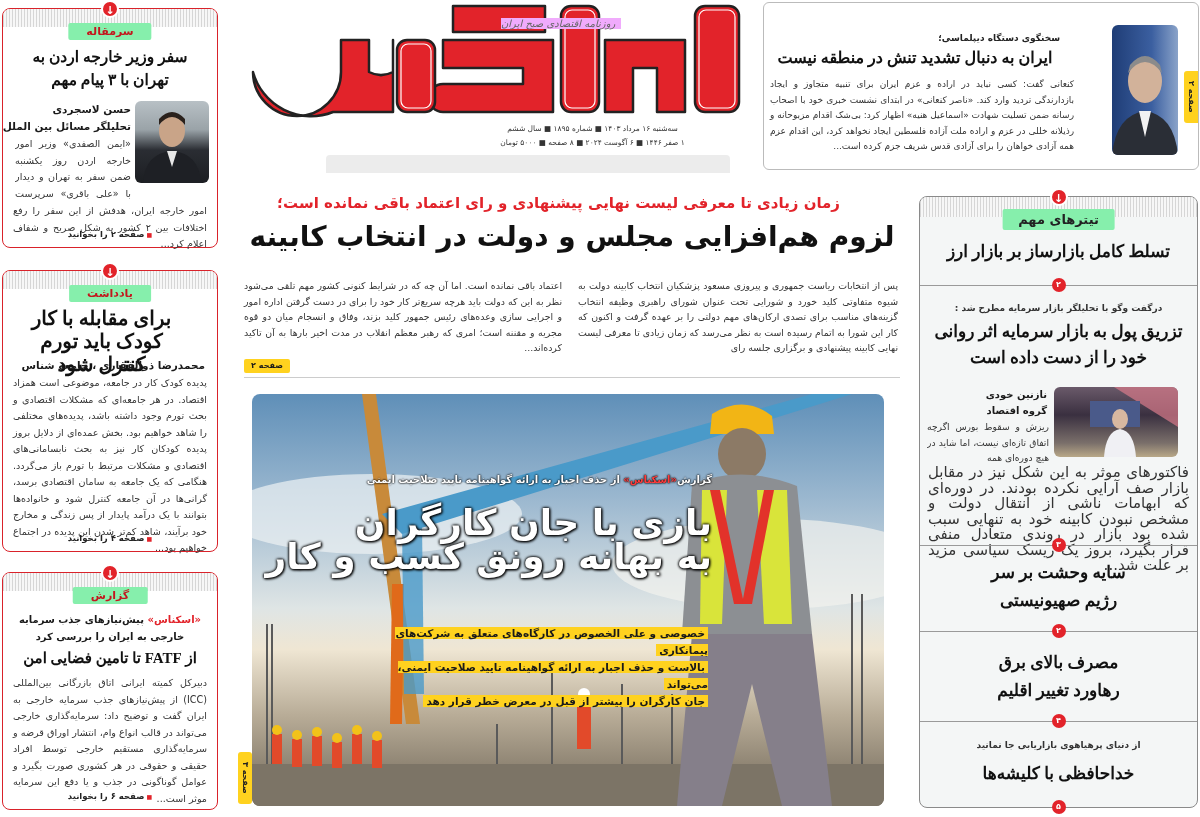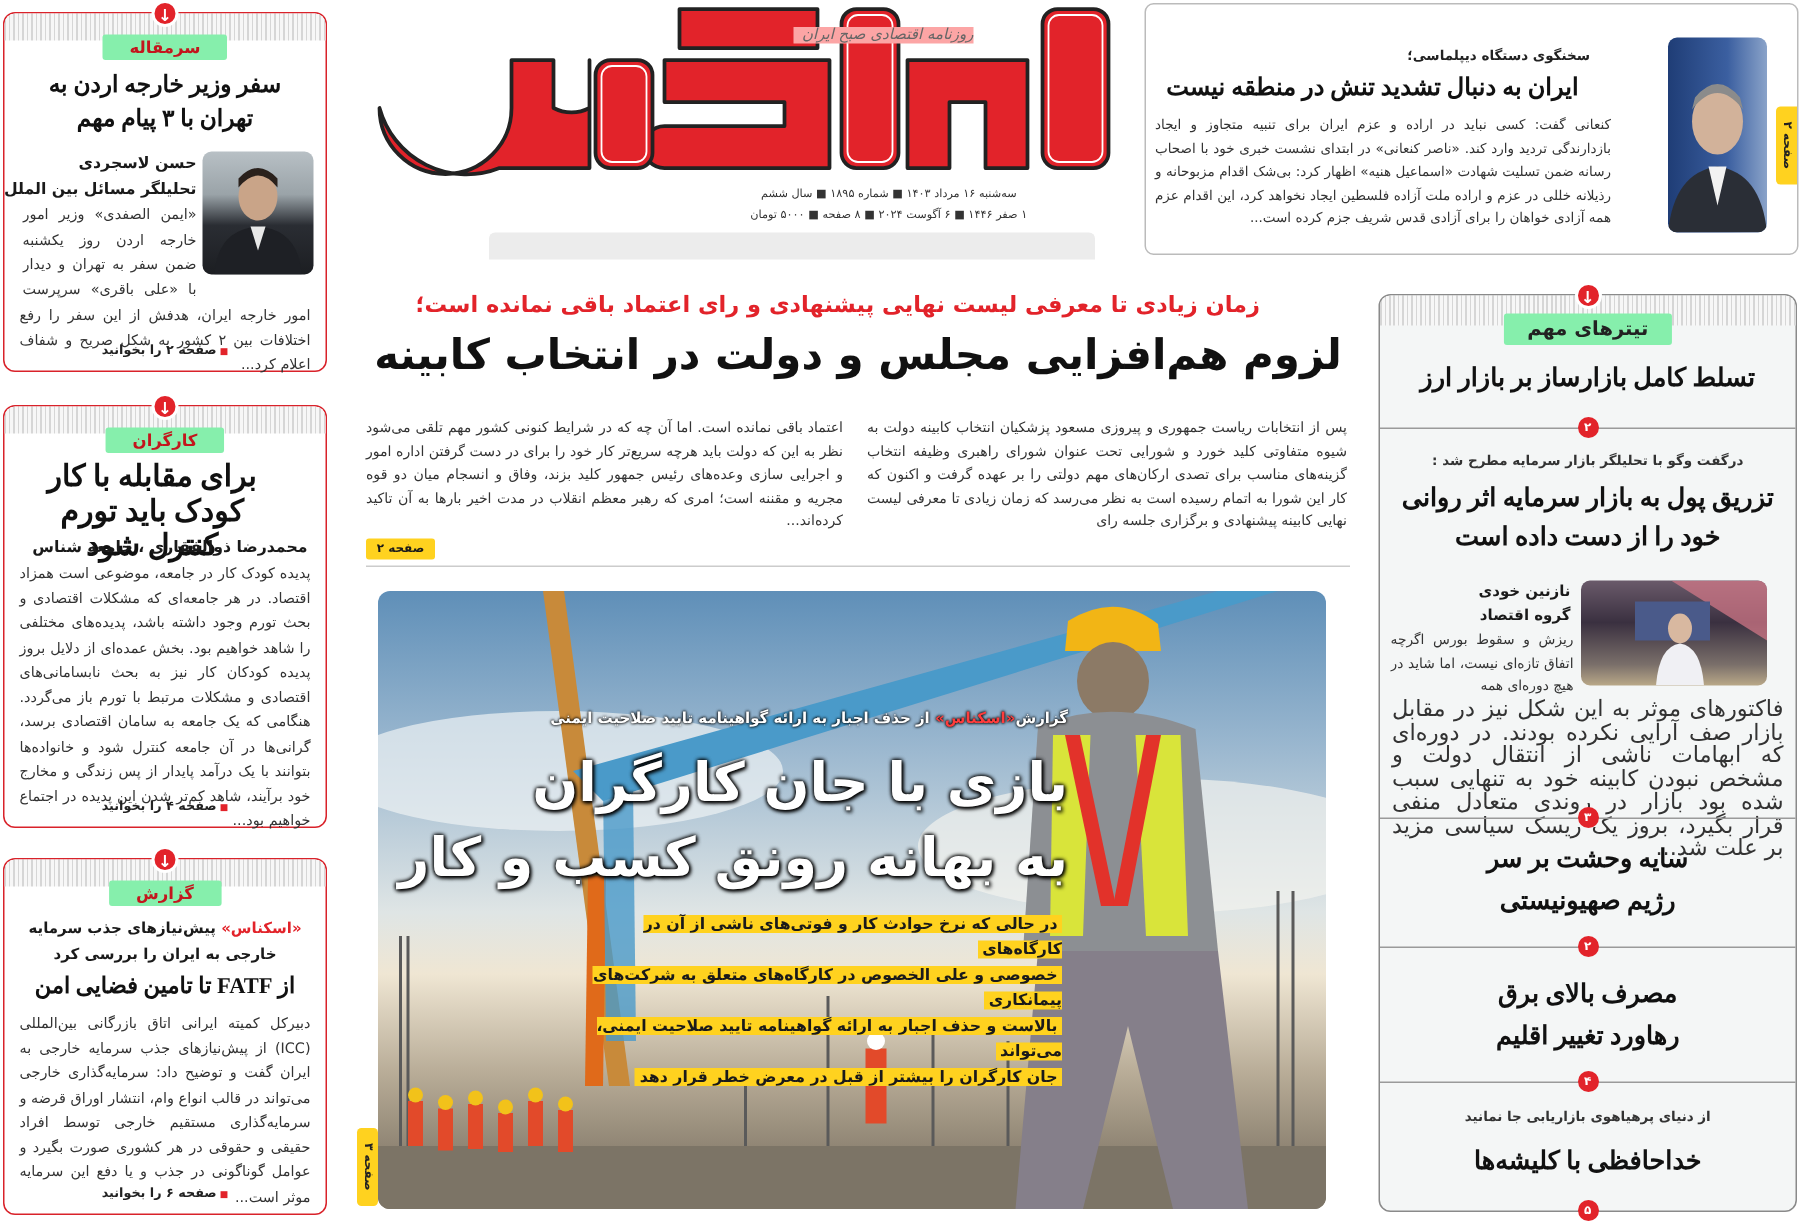--- a/index.html
+++ b/index.html
@@ -74,21 +74,21 @@
   <div style="position:absolute; top:94px; right:86px; font-size:10.5px; font-weight:bold; white-space:nowrap;">حسن لاسجردی</div>
   <div style="position:absolute; top:111px; right:86px; font-size:10.5px; font-weight:bold; white-space:nowrap;">تحلیلگر مسائل بین الملل</div>
   <div class="body-text" style="position:absolute; top:127px; right:86px; width:116px; height:70px; overflow:hidden;">«ایمن الصفدی» وزیر امور خارجه اردن روز یکشنبه ضمن سفر به تهران و دیدار با «علی باقری» سرپرست وزیر</div>
   <div class="body-text" style="position:absolute; top:194px; right:10px; left:10px;">امور خارجه ایران، هدفش از این سفر را رفع اختلافات بین ۲ کشور به شکل صریح و شفاف اعلام کرد...</div>
   <div class="read-more" style="position:absolute; bottom:8px; left:0; right:0;">صفحه ۲ را بخوانید</div>
 </div>
 
 <div class="panel" style="left:2px; top:270px; width:216px; height:282px;">
   <div class="hatch"></div>
   <div class="down-badge">↓</div>
-  <div class="tag" style="top:14px;">کارگران</div>
+  <div class="tag" style="top:14px;">یادداشت</div>
   <div class="h-bold" style="position:absolute; top:36px; left:26px; right:43px; font-size:20px; line-height:23px;">برای مقابله با کار کودک باید تورم کنترل شود</div>
   <div style="position:absolute; top:88px; right:12px; left:12px; font-size:10.5px; font-weight:bold; text-align:right;">محمدرضا ذوالفقاری ، جامعه شناس</div>
   <div class="body-text" style="position:absolute; top:104px; right:10px; left:10px;">پدیده کودک کار در جامعه، موضوعی است همزاد اقتصاد. در هر جامعه‌ای که مشکلات اقتصادی و بحث تورم وجود داشته باشد، پدیده‌های مختلفی را شاهد خواهیم بود. بخش عمده‌ای از دلایل بروز پدیده کودکان کار نیز به بحث نابسامانی‌های اقتصادی و مشکلات مرتبط با تورم باز می‌گردد. هنگامی که یک جامعه به سامان اقتصادی برسد، گرانی‌ها در آن جامعه کنترل شود و خانواده‌ها بتوانند با یک درآمد پایدار از پس زندگی و مخارج خود برآیند، شاهد کم‌تر شدن این پدیده در اجتماع خواهیم بود...</div>
   <div class="read-more" style="position:absolute; bottom:8px; left:0; right:0;">صفحه ۴ را بخوانید</div>
 </div>
 
 <div class="panel" style="left:2px; top:572px; width:216px; height:238px;">
   <div class="hatch"></div>
   <div class="down-badge">↓</div>
   <div class="tag" style="top:14px;">گزارش</div>
@@ -111,21 +111,21 @@
       <path d="M208 6 h92 v26 h-92z"></path>
       <rect x="152" y="40" width="38" height="72" rx="10"></rect>
       <path d="M8 72 a44 44 0 0 0 88 0 v-32 h28 v32 a26 26 0 0 0 24 0 v-32 h0 v72 h-60 a60 60 0 0 1 -80 -40z"></path>
     </g>
     <g fill="none" stroke="#fff" stroke-width="1.2">
       <rect x="454" y="10" width="36" height="98" rx="7"></rect>
       <rect x="320" y="10" width="30" height="98" rx="7"></rect>
       <rect x="156" y="44" width="30" height="64" rx="7"></rect>
     </g>
   </svg>
-  <div style="position:absolute; top:18px; left:256px; width:120px; font-size:10px; color:#666; font-style:italic; text-align:right; background:#fca5a5;margin-left:28px;">روزنامه اقتصادی صبح ایران</div>
+  <div style="position:absolute; top:18px; left:256px; width:120px; font-size:10px; color:#666; font-style:italic; text-align:left; background:#f0abfc;">روزنامه اقتصادی صبح ایران</div>
   <div style="position:absolute; top:124px; left:225px; width:245px; font-size:7.5px; color:#333; text-align:center;">سه‌شنبه ۱۶ مرداد ۱۴۰۳ ■ شماره ۱۸۹۵ ■ سال ششم</div>
   <div style="position:absolute; top:138px; left:225px; width:245px; font-size:7.5px; color:#333; text-align:center;">۱ صفر ۱۴۴۶ ■ ۶ آگوست ۲۰۲۴ ■ ۸ صفحه ■ ۵۰۰۰ تومان</div>
 </div>
 <div style="position:absolute; left:326px; top:155px; width:404px; height:18px; background:#ececec; border-radius:4px 4px 0 0;"></div>
 
 <div style="position:absolute; left:763px; top:2px; width:436px; height:168px; border:1px solid #bbb; border-radius:6px; background:#fff;">
   <div style="position:absolute; top:30px; right:138px; font-size:9px; font-weight:bold; color:#222;">سخنگوی دستگاه دیپلماسی؛</div>
   <div class="h-bold" style="position:absolute; top:45px; right:138px; width:290px; font-size:16px; text-align:center;">ایران به دنبال تشدید تنش در منطقه نیست</div>
   <div class="body-text" style="position:absolute; top:74px; right:124px; width:304px; font-size:9px; line-height:15.5px;">کنعانی گفت: کسی نباید در اراده و عزم ایران برای تنبیه متجاوز و ایجاد بازدارندگی تردید وارد کند. «ناصر کنعانی» در ابتدای نشست خبری خود با اصحاب رسانه ضمن تسلیت شهادت «اسماعیل هنیه» اظهار کرد: بی‌شک اقدام مزبوحانه و رذیلانه خللی در عزم و اراده ملت آزاده فلسطین ایجاد نخواهد کرد، این اقدام عزم همه آزادی خواهان را برای آزادی قدس شریف جزم کرده است...</div>
   <div class="photo" style="left:348px; top:22px; width:66px; height:130px; background:linear-gradient(90deg,#1f3d76 0%,#3b5fa0 60%,#8aa3c9 100%);">
@@ -199,23 +199,23 @@
     <path d="M505 96 L535 96 L540 230 L512 230Z" fill="#d9e43a"></path>
     <path d="M458 96 L468 96 L492 210 L482 210Z" fill="#e2322a"></path>
     <path d="M512 96 L522 96 L500 210 L490 210Z" fill="#e2322a"></path>
     <path d="M440 240 L560 240 L580 412 L530 412 L500 290 L470 412 L425 412Z" fill="#857f8a"></path>
   </svg>
 
   <div style="position:absolute; top:80px; left:220px; width:240px; font-size:10px; font-weight:bold; color:#fff; text-align:right; text-shadow:0 0 2px #000,0 0 2px #000; white-space:nowrap;">
     <span>گزارش</span><span style="color:#ff3c3c;">«اسکناس»</span><span> از حذف اجبار به ارائه گواهینامه تایید صلاحیت ایمنی</span>
   </div>
   <div style="position:absolute; top:108px; left:120px; width:340px; font-size:36px; font-weight:bold; color:#fff; text-align:right; text-shadow:0 0 3px #000,0 0 3px #000,1px 1px 3px #000; white-space:nowrap;">بازی با جان کارگران</div>
-  <div style="position:absolute; top:158px; left:60px; width:400px; font-size:36px; font-weight:bold; color:#fff; text-align:right; text-shadow:0 0 3px #000,0 0 3px #000,1px 1px 3px #000; white-space:nowrap;">به بهانه رونق کسب و کار</div>
+  <div style="position:absolute; top:142px; left:60px; width:400px; font-size:36px; font-weight:bold; color:#fff; text-align:right; text-shadow:0 0 3px #000,0 0 3px #000,1px 1px 3px #000; white-space:nowrap;">به بهانه رونق کسب و کار</div>
   <div style="position:absolute; top:214px; left:130px; width:326px; text-align:right; font-size:10.5px; font-weight:bold; line-height:17px;">
-    <span style="background:#ffd21f; padding:0 3px;">در حالی که نرخ حوادث کار و فوتی‌های ناشی از آن در کارگاه‌های</span><br>
+    <br>
     <span style="background:#ffd21f; padding:0 3px;">خصوصی و علی الخصوص در کارگاه‌های متعلق به شرکت‌های پیمانکاری</span><br>
     <span style="background:#ffd21f; padding:0 3px;">بالاست و حذف اجبار به ارائه گواهینامه تایید صلاحیت ایمنی، می‌تواند</span><br>
     <span style="background:#ffd21f; padding:0 3px;">جان کارگران را بیشتر از قبل در معرض خطر قرار دهد</span>
   </div>
 </div>
 <div class="side-badge" style="left:238px; top:752px; height:52px; border-radius:3px;">صفحه ۳</div>
 
 <div class="panel grey" style="left:919px; top:196px; width:279px; height:612px;">
   <div class="hatch" style="height:20px;"></div>
   <div class="down-badge">↓</div>

